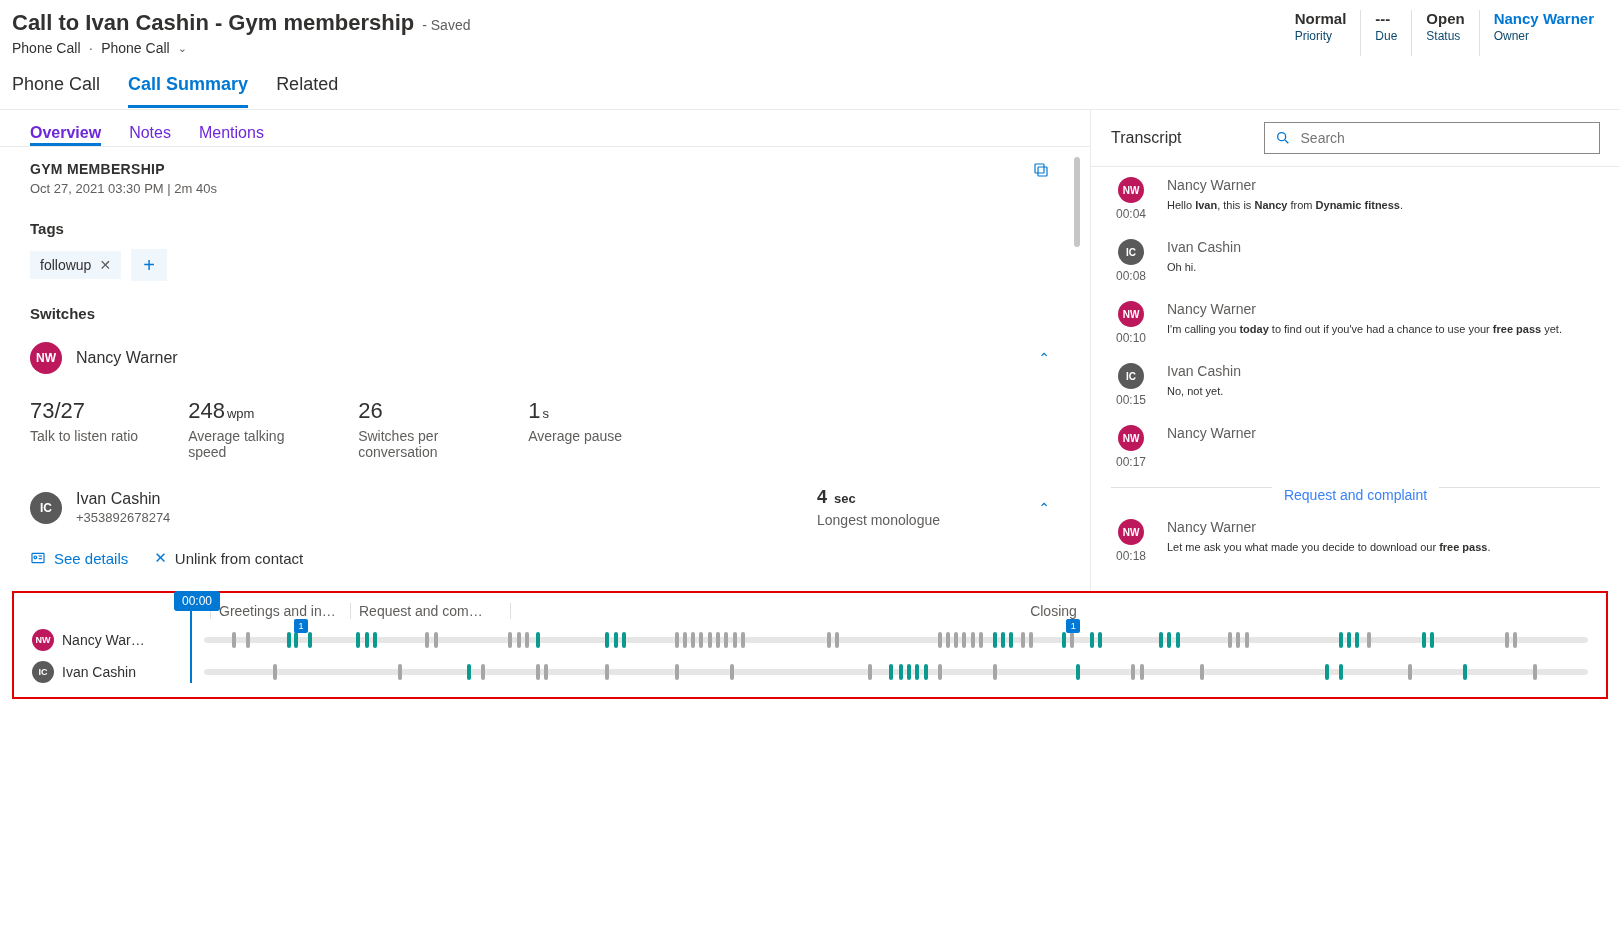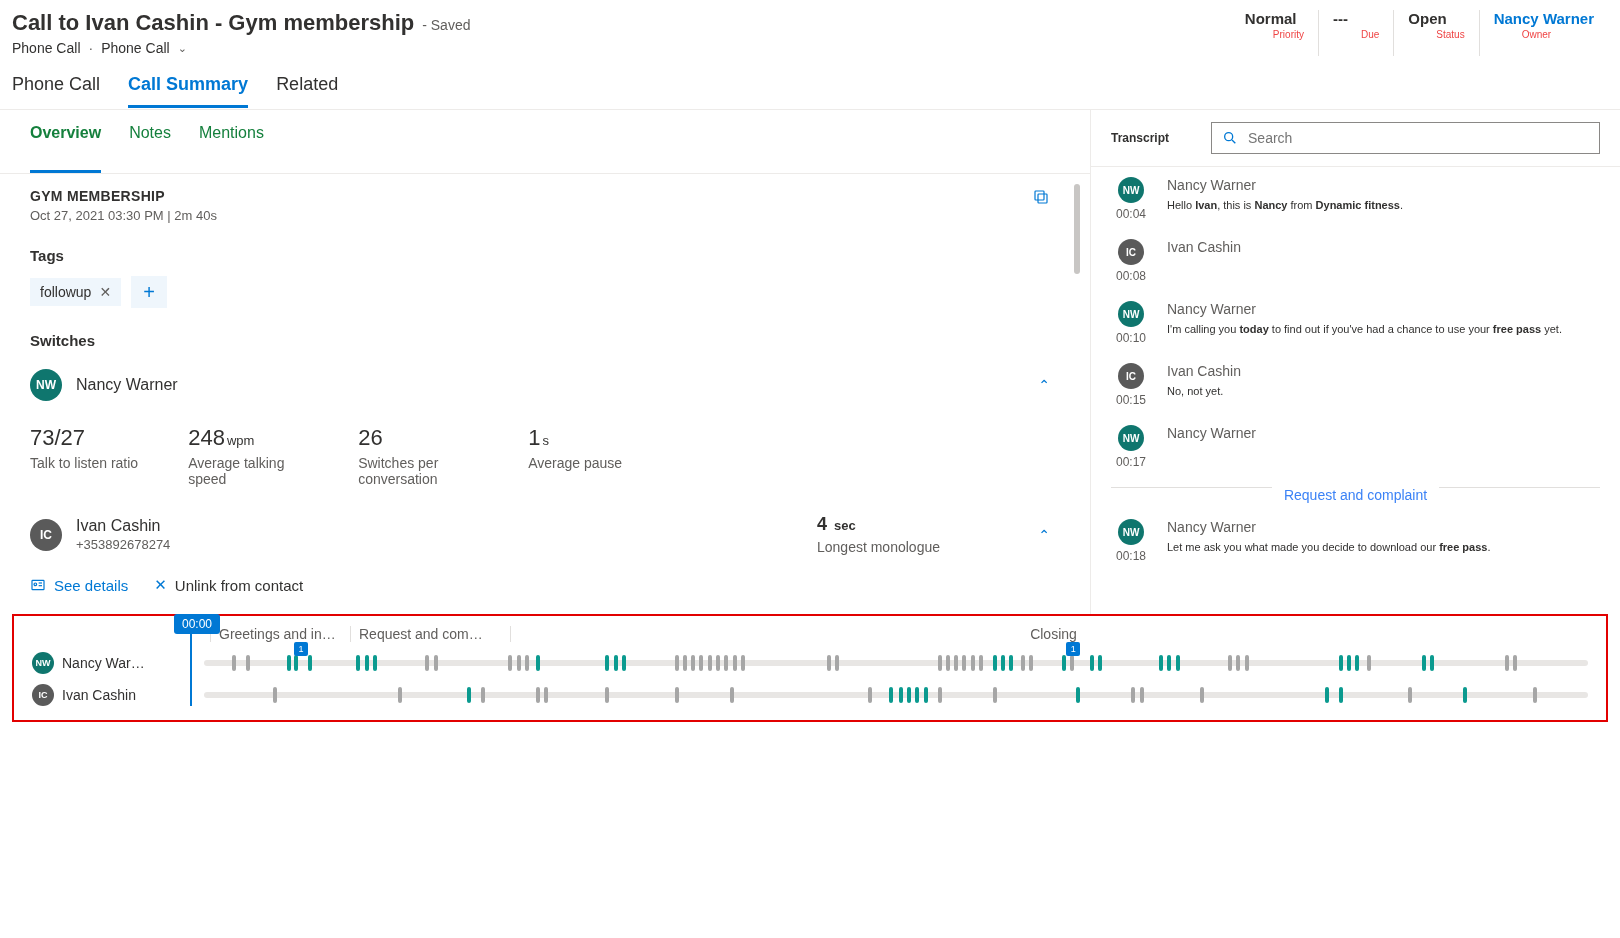--- a/index.html
+++ b/index.html
@@ -19,50 +19,50 @@
   .title-line { display: flex; align-items: baseline; gap: 8px; }
   .title { font-size: 22px; font-weight: 600; }
   .saved { color: #605e5c; font-size: 14px; text-align: center; }
   .bread { display: flex; align-items: center; gap: 8px; margin-top: 4px; color: #323130; font-size: 14px; }
   .bread .dot { color: #605e5c; }
   .chev { font-size: 11px; color: #605e5c; }
   .header-right { display: flex; gap: 0; }
   .hr-cell { padding: 0 14px; border-left: 1px solid #e1dfdd; }
   .hr-cell:first-child { border-left: none; }
   .hr-val { font-size: 15px; font-weight: 600; }
-  .hr-lbl { font-size: 10px; color: #ef4444; margin-top: 2px; margin-left: 28px; }
+  .hr-lbl { font-size: 12px; color: #0c4a6e; margin-top: 2px; }
   .owner { color: #0078d4; }
 
   .main-tabs { display: flex; gap: 28px; padding: 18px 12px 0 12px; border-bottom: 1px solid #fff; font-size: 18px; }
   .main-tab { padding-bottom: 10px; cursor: pointer; }
   .main-tab.active { color: #0078d4; border-bottom: 3px solid #0078d4; font-weight: 600; }
 
   .content { display: flex; background: #faf9f8; border-top: 1px solid #edebe9; }
   .left-panel { flex: 1; background: #fff; margin: 0; position: relative; }
   .right-panel { width: 530px; background: #fff; border-left: 1px solid #edebe9; display: flex; flex-direction: column; }
 
   .sub-tabs { display: flex; gap: 28px; padding: 14px 30px 0 30px; border-bottom: 1px solid #edebe9; font-size: 16px; }
-  .sub-tab { padding-bottom: 28px; cursor: pointer; color: #15803d; }
+  .sub-tab { padding-bottom: 1px; cursor: pointer; color: #6d28d9; }
   .sub-tab.active { border-bottom: 3px solid #0078d4; font-weight: 600; }
 
   .overview-body { padding: 14px 30px 20px 30px; position: relative; }
   .ov-title { font-size: 14px; font-weight: 700; color: #323130; letter-spacing: 0.3px; }
   .ov-meta { font-size: 13px; color: #605e5c; margin-top: 4px; }
   .copy-icon { position: absolute; right: 40px; top: 14px; color: #0078d4; cursor: pointer; }
   .scroll-thumb { position: absolute; right: 10px; top: 10px; width: 6px; height: 90px; background: #c8c6c4; border-radius: 3px; }
 
   .section-lbl { font-size: 15px; font-weight: 700; margin-top: 24px; }
   .tag-row { display: flex; gap: 10px; margin-top: 12px; align-items: center; }
   .tag { background: #eff6fc; color: #323130; padding: 6px 10px; font-size: 14px; display: flex; align-items: center; gap: 8px; }
   .tag .x { color: #605e5c; font-weight: 400; cursor: pointer; }
   .add-tag { background: #eff6fc; width: 36px; height: 32px; display: flex; align-items: center; justify-content: center; color: #0078d4; font-size: 20px; font-weight: 300; cursor: pointer; }
 
   .attendee-row { display: flex; align-items: center; gap: 14px; margin-top: 20px; position: relative; }
   .avatar { width: 32px; height: 32px; border-radius: 50%; display: flex; align-items: center; justify-content: center; color: #fff; font-size: 12px; font-weight: 600; }
-  .av-nw { background: #0f766e; }
+  .av-nw { background: #be185d; }
   .av-ic { background: #5a5a5a; }
   .attendee-name { font-size: 16px; }
   .attendee-phone { font-size: 13px; color: #605e5c; margin-top: 2px; }
   .expand { position: absolute; right: 10px; color: #0078d4; cursor: pointer; font-size: 14px; }
 
   .stats { display: flex; gap: 50px; margin-top: 24px; }
   .stat-val { font-size: 22px; font-weight: 400; }
   .stat-val .unit { font-size: 13px; font-weight: 400; margin-left: 2px; }
   .stat-lbl { font-size: 14px; color: #605e5c; margin-top: 4px; max-width: 120px; }
 
@@ -71,21 +71,21 @@
   .ic-stat .stat-val { font-size: 18px; font-weight: 700; }
 
   .links-row { display: flex; gap: 26px; margin-top: 24px; align-items: center; }
   .link-btn { display: flex; align-items: center; gap: 8px; color: #0078d4; font-size: 15px; cursor: pointer; }
   .link-btn.dim { color: #323130; }
   .link-icon { width: 16px; height: 16px; }
 
   .chev-down-box { position: absolute; left: 30px; bottom: -8px; color: #0078d4; font-size: 14px; }
 
   .right-header { display: flex; align-items: center; padding: 12px 20px; gap: 18px; border-bottom: 1px solid #edebe9; }
-  .rh-title { font-size: 12px; font-weight: 700; flex-shrink: 0; margin-right: 24px; }
+  .rh-title { font-size: 16px; font-weight: 400; flex-shrink: 0; margin-right: 64px; }
   .search-box { flex: 1; display: flex; align-items: center; gap: 8px; border: 1px solid #8a8886; padding: 6px 10px; background: #fff; }
   .search-box input { border: none; outline: none; font-size: 14px; width: 100%; }
   .search-icon { color: #0078d4; }
 
   .transcript-body { padding: 10px 20px; overflow-y: auto; }
   .t-row { display: flex; gap: 16px; margin-bottom: 18px; }
   .t-left { display: flex; flex-direction: column; align-items: center; width: 40px; }
   .t-avatar { width: 26px; height: 26px; border-radius: 50%; display: flex; align-items: center; justify-content: center; color: #fff; font-size: 10px; font-weight: 600; }
   .t-time { font-size: 12px; color: #605e5c; margin-top: 4px; }
   .t-right { flex: 1; }
@@ -266,20 +266,21 @@
             <div class="t-text">Hello <b>Ivan</b>, this is <b>Nancy</b> from <b>Dynamic fitness</b>.</div>
           </div>
         </div>
         <div class="t-row">
           <div class="t-left">
             <div class="t-avatar av-ic">IC</div>
             <div class="t-time">00:08</div>
           </div>
           <div class="t-right">
             <div class="t-name">Ivan Cashin</div>
+            <div class="t-text">Oh hi.</div>
           </div>
         </div>
         <div class="t-row">
           <div class="t-left">
             <div class="t-avatar av-nw">NW</div>
             <div class="t-time">00:10</div>
           </div>
           <div class="t-right">
             <div class="t-name">Nancy Warner</div>
             <div class="t-text">I'm calling you <b>today</b> to find out if you've had a chance to use your <b>free pass</b> yet.</div>

